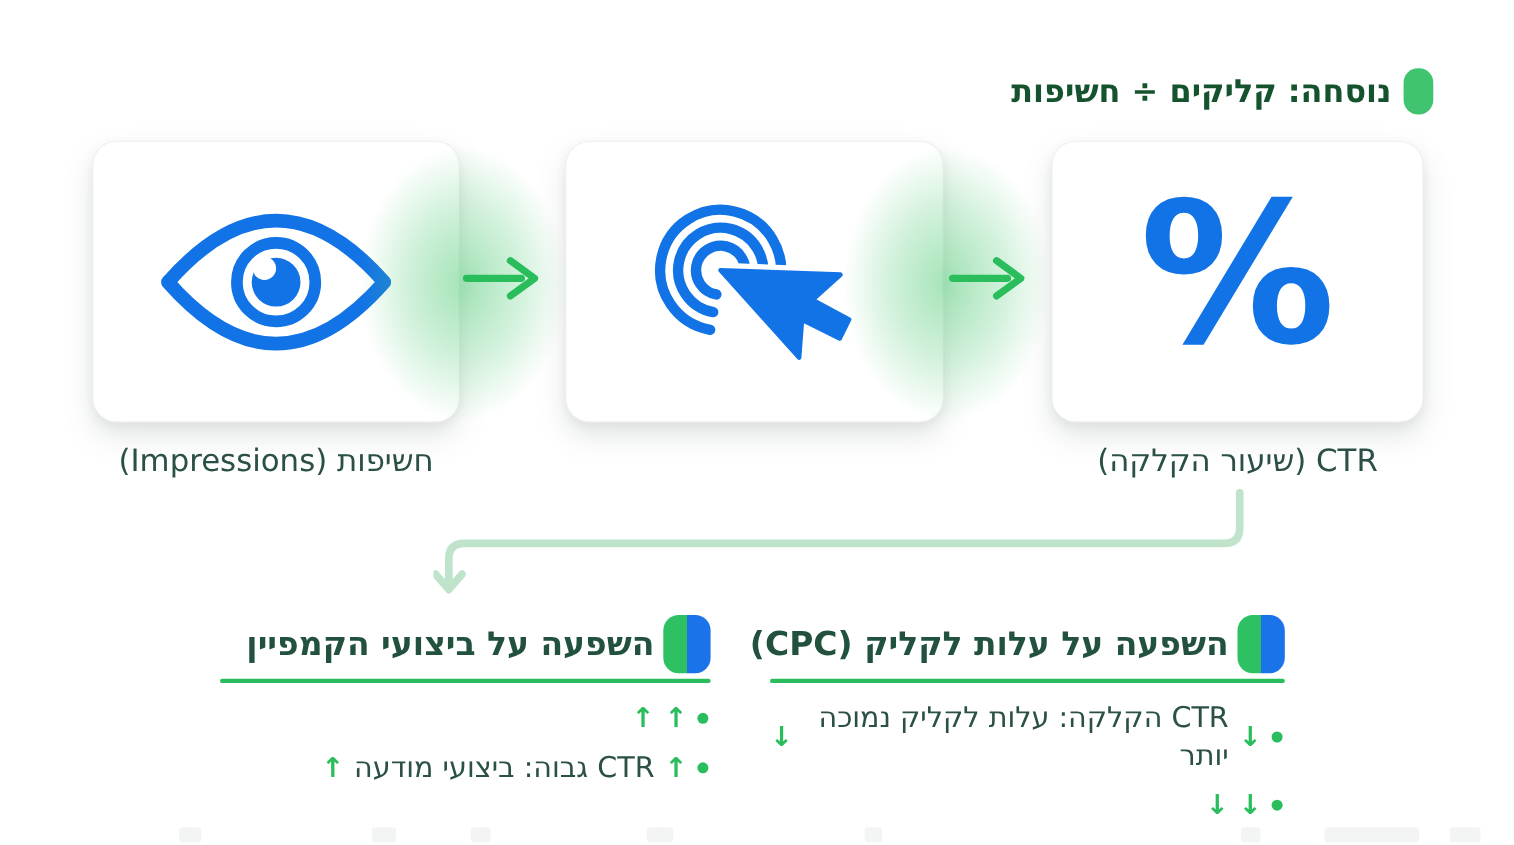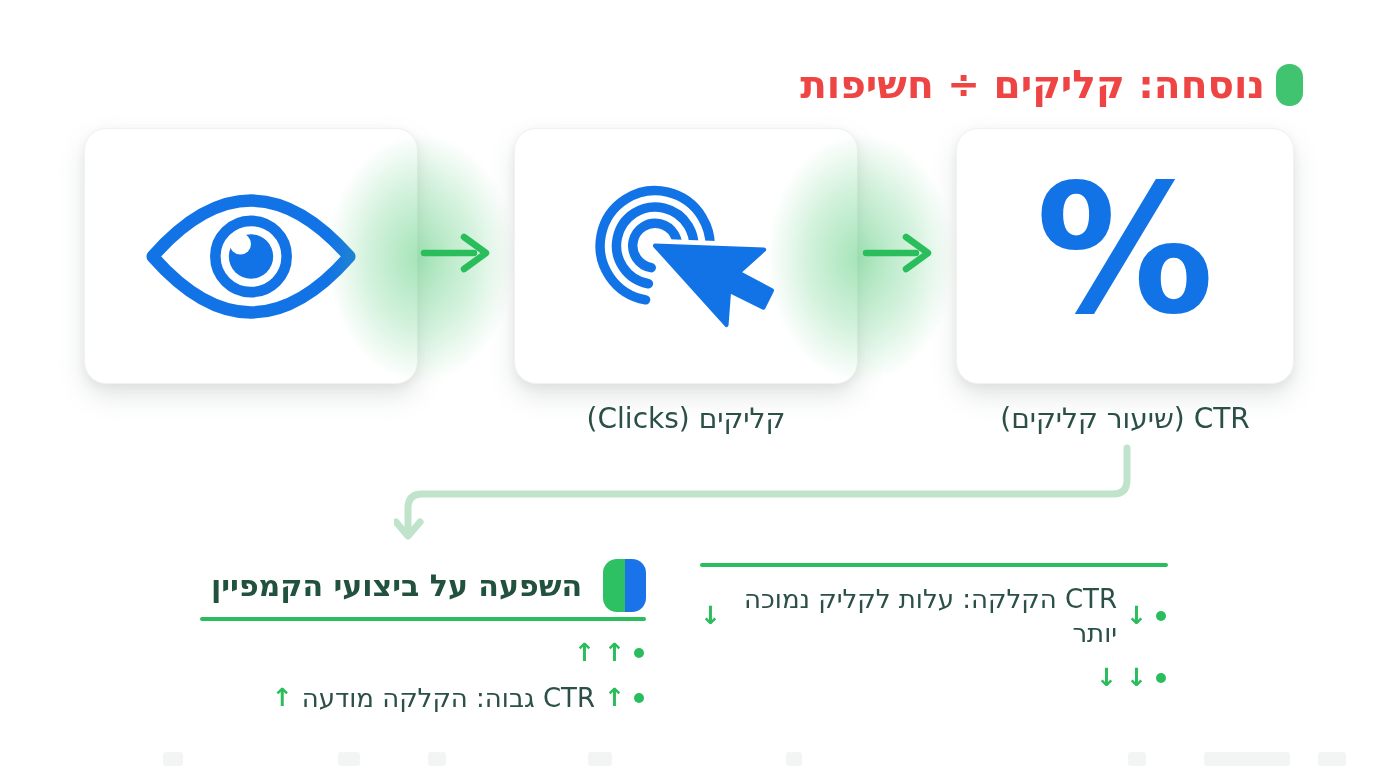--- a/index.html
+++ b/index.html
@@ -18,21 +18,21 @@
     position:absolute; top:62px; right:73px;
     display:flex; flex-direction:row; direction:rtl;
     align-items:center; gap:11px;
   }
   .formula-pill {
     width:27px; height:42px; border-radius:13px;
     background:#41c46f;
     flex:0 0 auto;
   }
   .formula-text {
-    font-size:39px; font-weight:600; color:#ef4444;
+    font-size:29px; font-weight:600; color:#14532d;
     white-space:nowrap;
   }
 
   
   .card {
     position:absolute; top:128px; height:256px;
     background:#ffffff; border-radius:22px;
     border:1px solid #f0f2f1;
     box-shadow:0 12px 26px rgba(96,114,108,0.18), 0 3px 8px rgba(96,114,108,0.08);
     z-index:2;
@@ -72,21 +72,21 @@
   
   .connector { position:absolute; left:394px; top:442px; z-index:1; }
 
   
   .section { position:absolute; top:558px; direction:rtl; }
   .section-performance { left:200px; width:446px; }
   .section-cpc         { left:700px; width:468px; }
 
   .section-header {
     display:flex; flex-direction:row; align-items:center;
-    gap:21px; height:54px;
+    gap:8px; height:54px;
   }
   .section-pill {
     width:43px; height:53px; border-radius:14px;
     background:linear-gradient(to right, #2dc163 0%, #2dc163 50%, #1a73e8 50%, #1a73e8 100%);
     flex:0 0 auto;
   }
   .section-title {
     font-size:30px; font-weight:bold; color:#22513e;
     white-space:nowrap;
   }
@@ -157,22 +157,22 @@
 
   <svg class="flow-arrow flow-arrow-2" width="82" height="58" viewBox="0 0 82 58">
     <line x1="6" y1="29" x2="56" y2="29" stroke="#29bd5c" stroke-width="6.5" stroke-linecap="round"></line>
     <polyline points="46,13 68,29 46,45" fill="none" stroke="#29bd5c" stroke-width="6.5" stroke-linecap="round" stroke-linejoin="round"></polyline>
   </svg>
 
   <div class="card card-ctr">
     <div class="percent-symbol">%</div>
   </div>
 
-  <div class="card-label label-clicks">קליקים (Clicks)</div>
-  <div class="card-label label-ctr">CTR (שיעור קליקים)</div>
+  <div class="card-label label-impressions">חשיפות (Impressions)</div>
+  <div class="card-label label-ctr">CTR (שיעור הקלקה)</div>
 
   <svg class="connector" width="752" height="112" viewBox="0 0 752 112">
     <path d="M733,6 L733,38 Q733,52 719,52 L28,52 Q14,52 14,66 L14,88" fill="none" stroke="#c0e3cb" stroke-width="7" stroke-linecap="round" stroke-linejoin="round"></path>
     <polyline points="2,80 14,94 26,80" fill="none" stroke="#c0e3cb" stroke-width="7" stroke-linecap="round" stroke-linejoin="round"></polyline>
   </svg>
 
   <div class="section section-performance">
     <div class="section-header">
       <div class="section-pill"></div>
       <div class="section-title">השפעה על ביצועי הקמפיין</div>
@@ -180,27 +180,31 @@
     <div class="section-underline"></div>
     <div class="section-items">
       <div class="bullet-row">
         <span class="bullet-dot"></span>
         <span class="bullet-arrow">↑</span>
         <span class="bullet-arrow">↑</span>
       </div>
       <div class="bullet-row">
         <span class="bullet-dot"></span>
         <span class="bullet-arrow">↑</span>
-        <span>CTR גבוה: הקלקה מודעה</span>
+        <span>CTR גבוה: ביצועי מודעה</span>
         <span class="bullet-arrow">↑</span>
       </div>
     </div>
   </div>
 
   <div class="section section-cpc">
+    <div class="section-header">
+      <div class="section-pill"></div>
+      <div class="section-title">השפעה על עלות לקליק (CPC)</div>
+    </div>
     <div class="section-underline"></div>
     <div class="section-items">
       <div class="bullet-row">
         <span class="bullet-dot"></span>
         <span class="bullet-arrow">↓</span>
         <span>CTR הקלקה: עלות לקליק נמוכה יותר</span>
         <span class="bullet-arrow">↓</span>
       </div>
       <div class="bullet-row">
         <span class="bullet-dot"></span>

